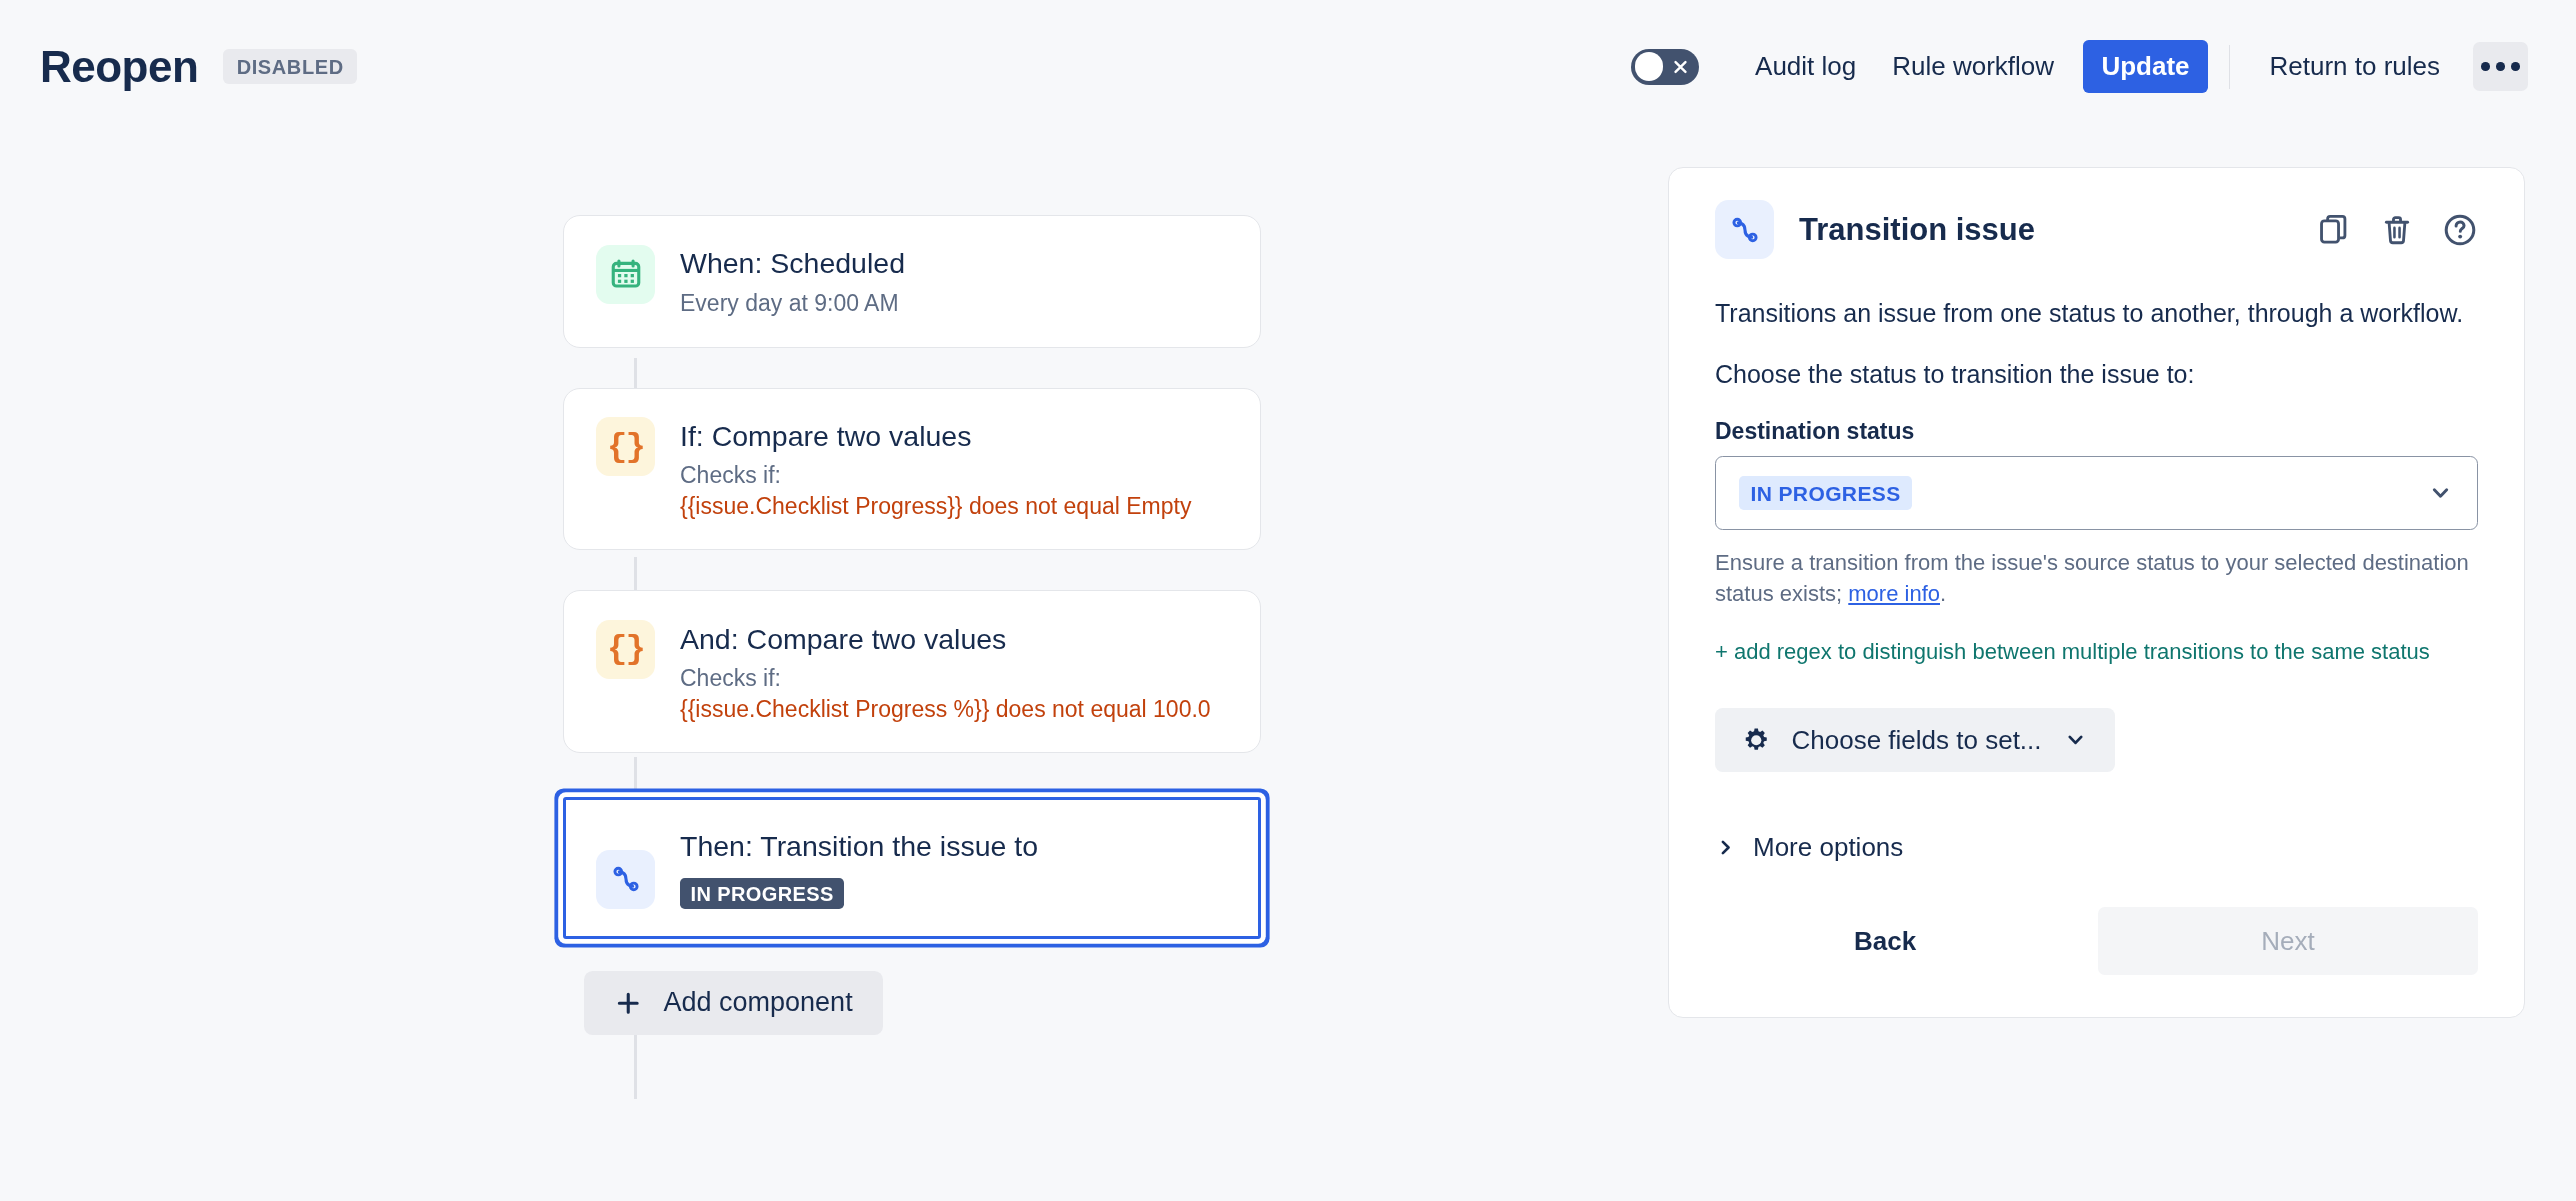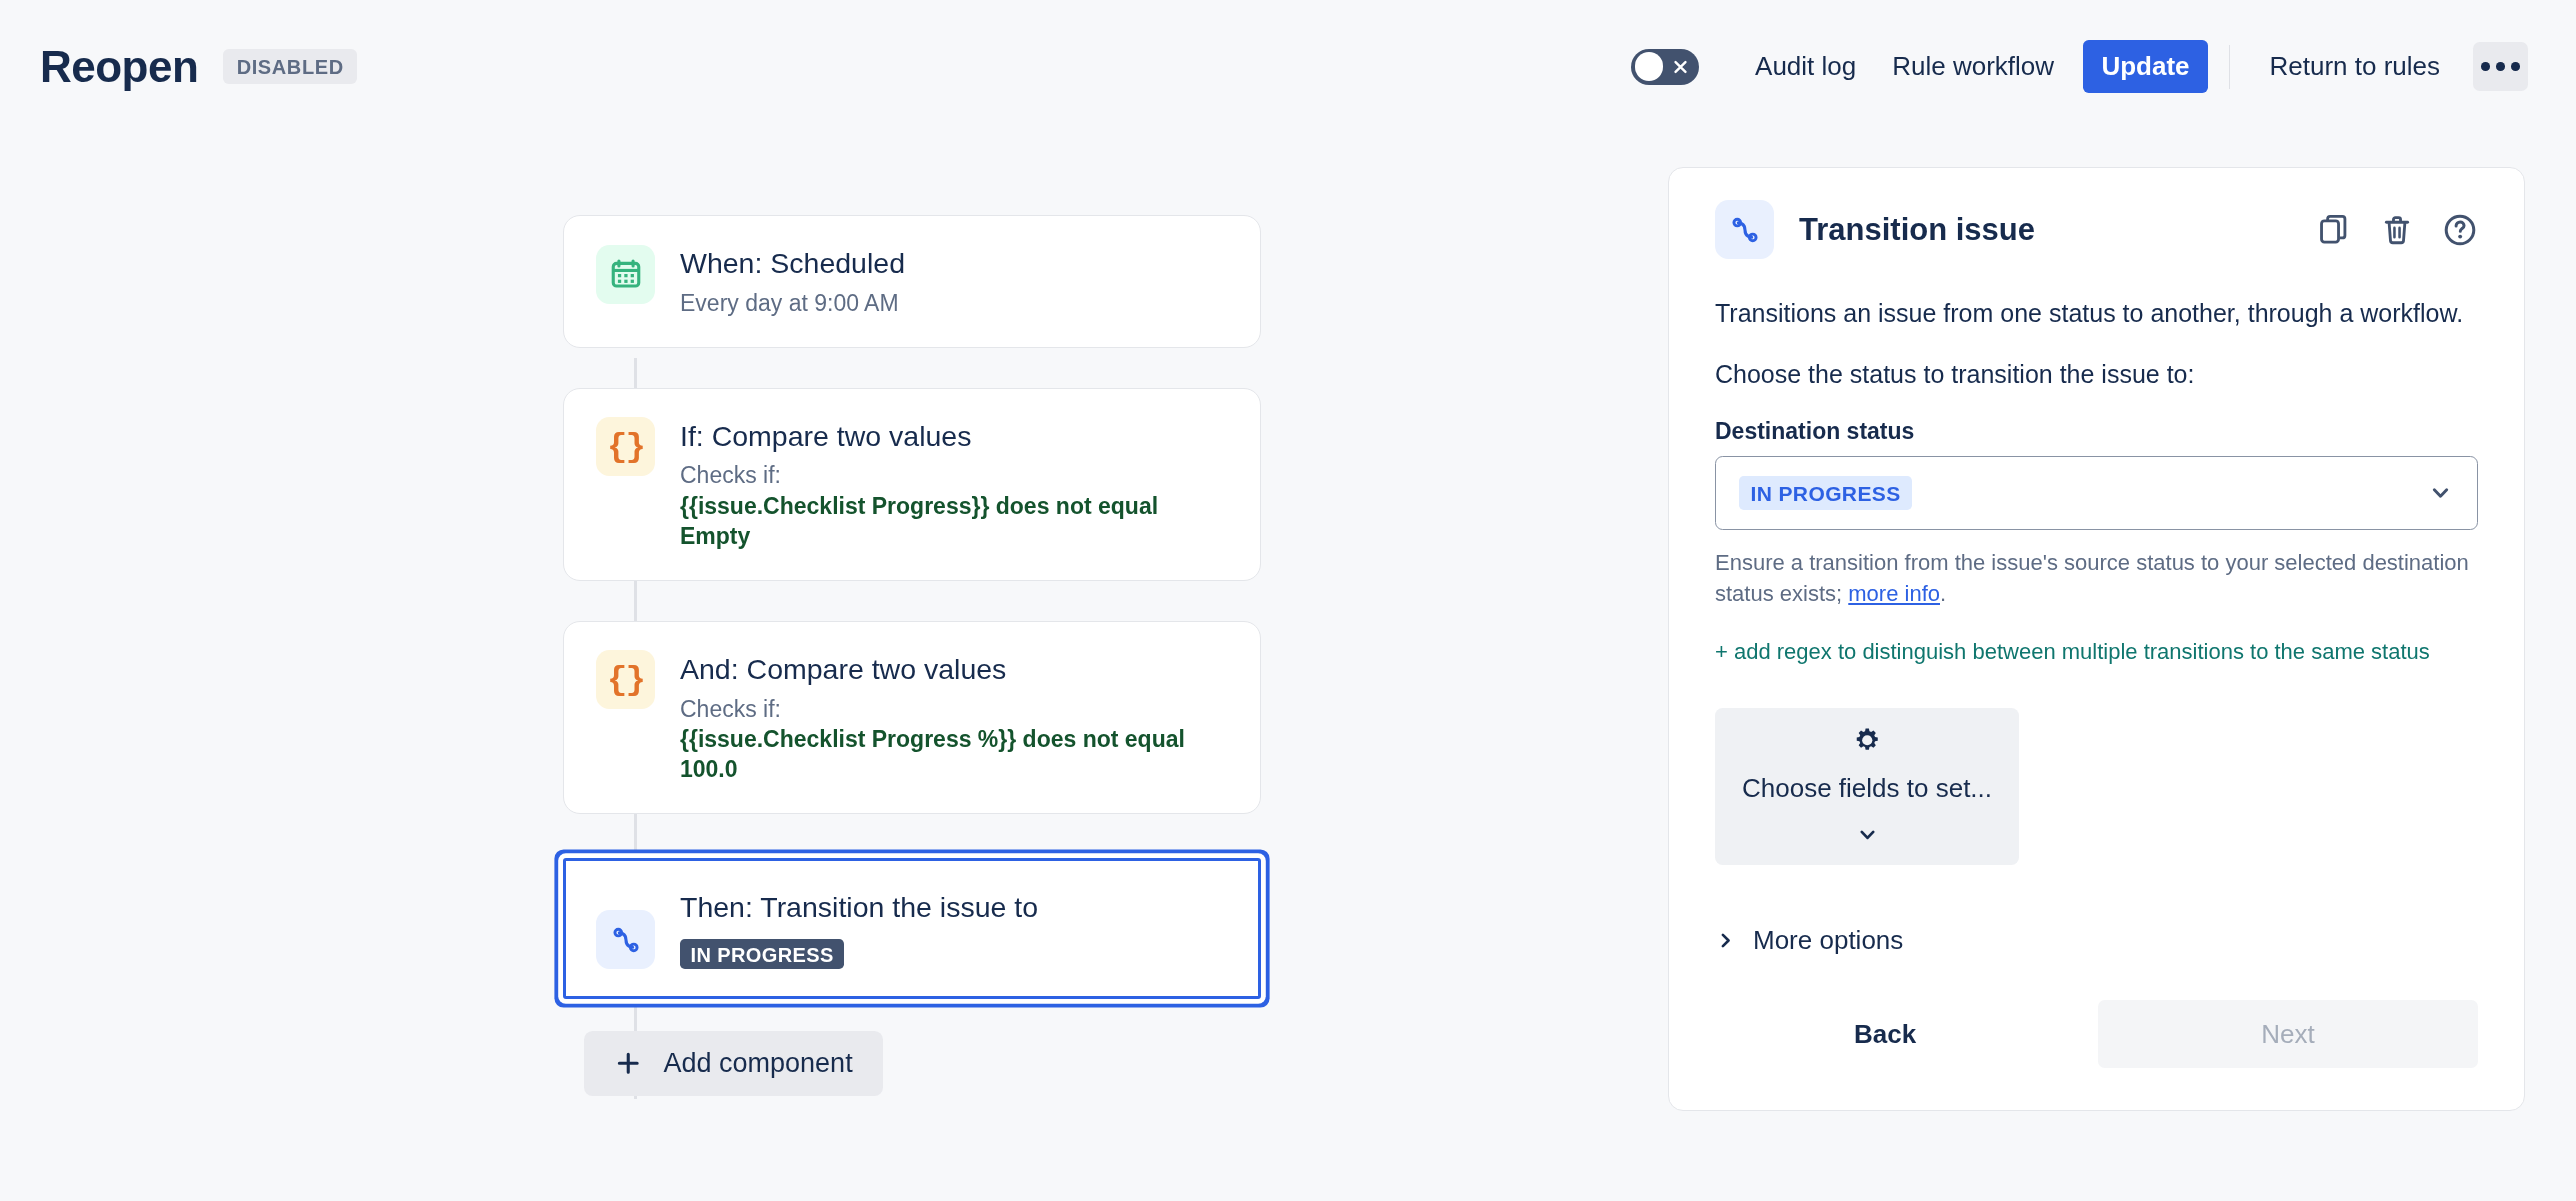--- a/index.html
+++ b/index.html
@@ -172,22 +172,22 @@
     color: #172B4D;
     line-height: 1.25;
     margin-bottom: 5.7px;
   }
   .card-sub {
     font-size: 23px;
     color: #5E6C84;
     line-height: 1.32;
   }
   .card-sub strong {
-    color: #14532d;
-    font-weight: 700;
+    color: #c2410c;
+    font-weight: 400;
     display: block;
   }
   .lozenge-dark {
     display: inline-block;
     background: #42526E;
     color: #FFFFFF;
     font-size: 20px;
     font-weight: 700;
     letter-spacing: 0.4px;
     padding: 5.7px 10.5px 4.8px;
@@ -321,21 +321,20 @@
     background: #EFF1F4;
     border: none;
     border-radius: 7.6px;
     padding: 18px 27px;
     font-size: 26px;
     font-family: inherit;
     color: #172B4D;
     cursor: pointer;
     margin-top: 40px;
     line-height: 1;
-    flex-direction: column;
   }
   .more-options {
     display: flex;
     align-items: center;
     gap: 17px;
     font-size: 26px;
     color: #172B4D;
     margin-top: 60px;
     cursor: pointer;
   }

